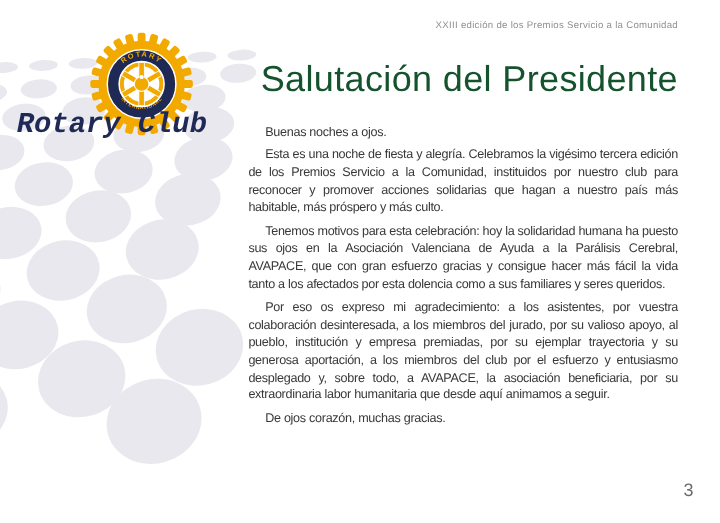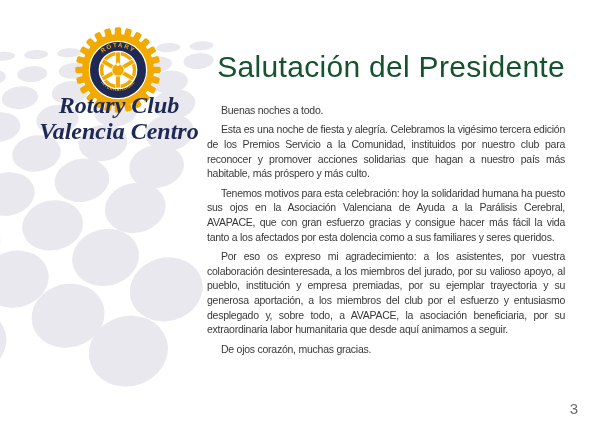--- a/index.html
+++ b/index.html
@@ -4,22 +4,22 @@
 <style>
   html,body{margin:0;padding:0;background:#888;}
   .page{
     position:relative;width:600px;height:436px;background:#ffffff;
     overflow:hidden;font-family:"Liberation Sans",sans-serif;
   }
   .decor-dots{position:absolute;left:0;top:0;z-index:0;}
   .logo{position:absolute;left:74px;top:26px;width:88px;height:88px;z-index:2;}
   .club-name{
     position:absolute;left:14px;top:92px;width:210px;z-index:2;
-    text-align:center;color:#1e2a55;
-    font-family:Liberation Serif, serif;
+    text-align:left;color:#1e2a55;
+    font-family:Liberation Mono, monospace;
     font-style:italic;font-weight:bold;
   }
   .club-name .line1{font-size:24px;line-height:26px;}
   .club-name .line2{font-size:24px;line-height:27px;}
   .header-note{
     position:absolute;right:35px;top:16px;z-index:1;
     font-size:8px;letter-spacing:.25px;color:#8f8f8f;
   }
   .page-title{
     position:absolute;right:35px;top:50px;z-index:1;
@@ -132,28 +132,28 @@
         <rect x="47.4" y="29.5" width="5.2" height="21" fill="#F2A900" stroke="#ffffff" stroke-width="0.8" transform="rotate(180 50 50)"></rect>
         <rect x="47.4" y="29.5" width="5.2" height="21" fill="#F2A900" stroke="#ffffff" stroke-width="0.8" transform="rotate(240 50 50)"></rect>
         <rect x="47.4" y="29.5" width="5.2" height="21" fill="#F2A900" stroke="#ffffff" stroke-width="0.8" transform="rotate(300 50 50)"></rect>
       </g>
     <circle cx="50" cy="50" r="7" fill="#F2A900" stroke="#ffffff" stroke-width="1"></circle>
     <rect x="48.6" y="41.6" width="2.8" height="3.6" fill="#ffffff"></rect>
   </svg>
 
   <div class="club-name">
     <div class="line1">Rotary Club</div>
-    <div class="line2">Valencia Centro</div>
   </div>
 
+  <div class="header-note">XXIII edición de los Premios Servicio a la Comunidad</div>
 
   <div class="page-title">Salutación del Presidente</div>
 
   <div class="body-text">
-      <p>Buenas noches a todo.</p>
+      <p>Buenas noches a ojos.</p>
       <p>Esta es una noche de fiesta y alegría. Celebramos la vigésimo tercera edición de los Premios Servicio a la Comunidad, instituidos por nuestro club para reconocer y promover acciones solidarias que hagan a nuestro país más habitable, más próspero y más culto.</p>
       <p>Tenemos motivos para esta celebración: hoy la solidaridad humana ha puesto sus ojos en la Asociación Valenciana de Ayuda a la Parálisis Cerebral, AVAPACE, que con gran esfuerzo gracias y consigue hacer más fácil la vida tanto a los afectados por esta dolencia como a sus familiares y seres queridos.</p>
       <p>Por eso os expreso mi agradecimiento: a los asistentes, por vuestra colaboración desinteresada, a los miembros del jurado, por su valioso apoyo, al pueblo, institución y empresa premiadas, por su ejemplar trayectoria y su generosa aportación, a los miembros del club por el esfuerzo y entusiasmo desplegado y, sobre todo, a AVAPACE, la asociación beneficiaria, por su extraordinaria labor humanitaria que desde aquí animamos a seguir.</p>
       <p>De ojos corazón, muchas gracias.</p>
     </div>
 
   <div class="page-number">3</div>
 
 </div>
 

